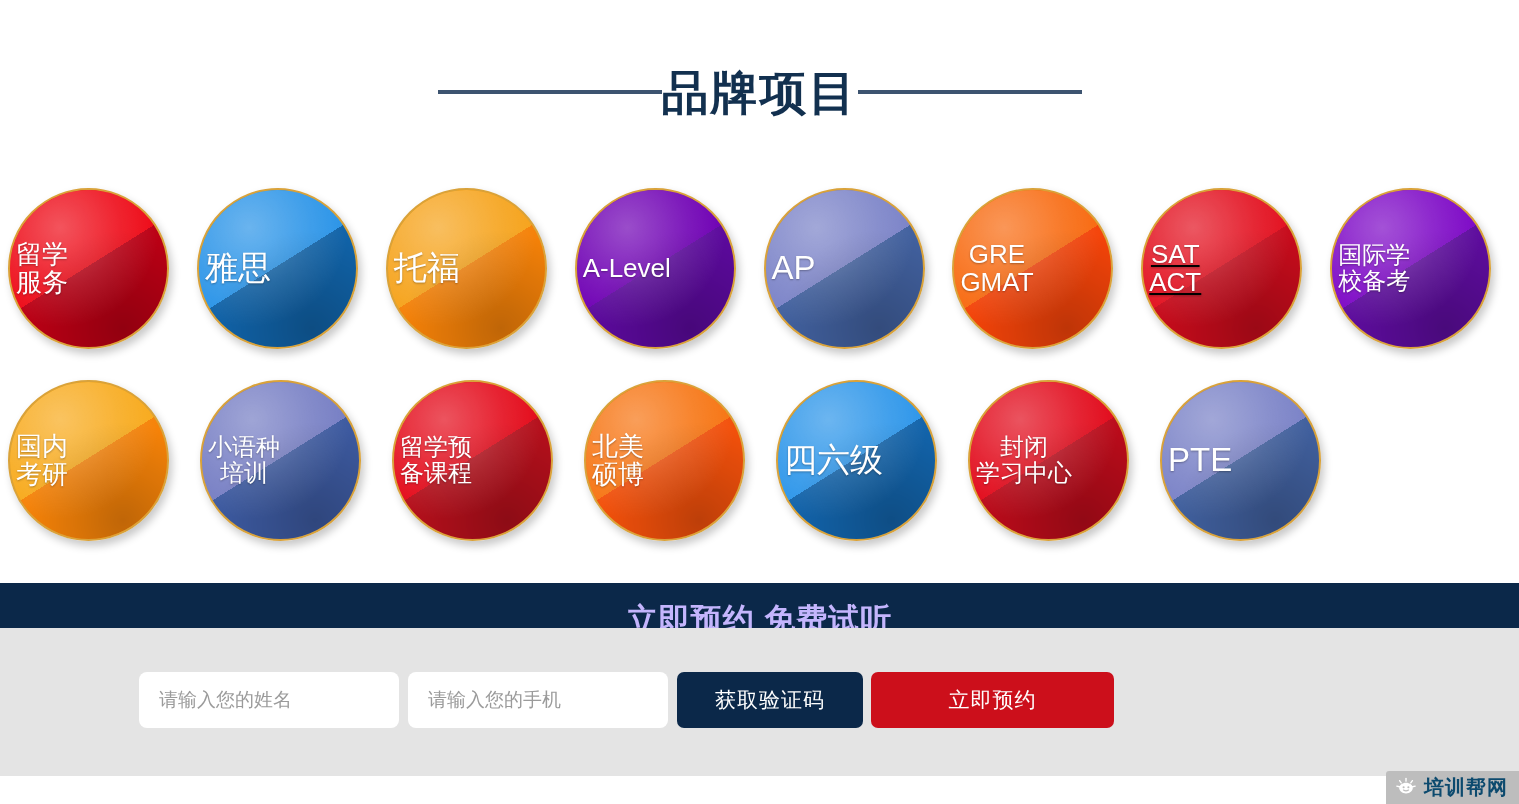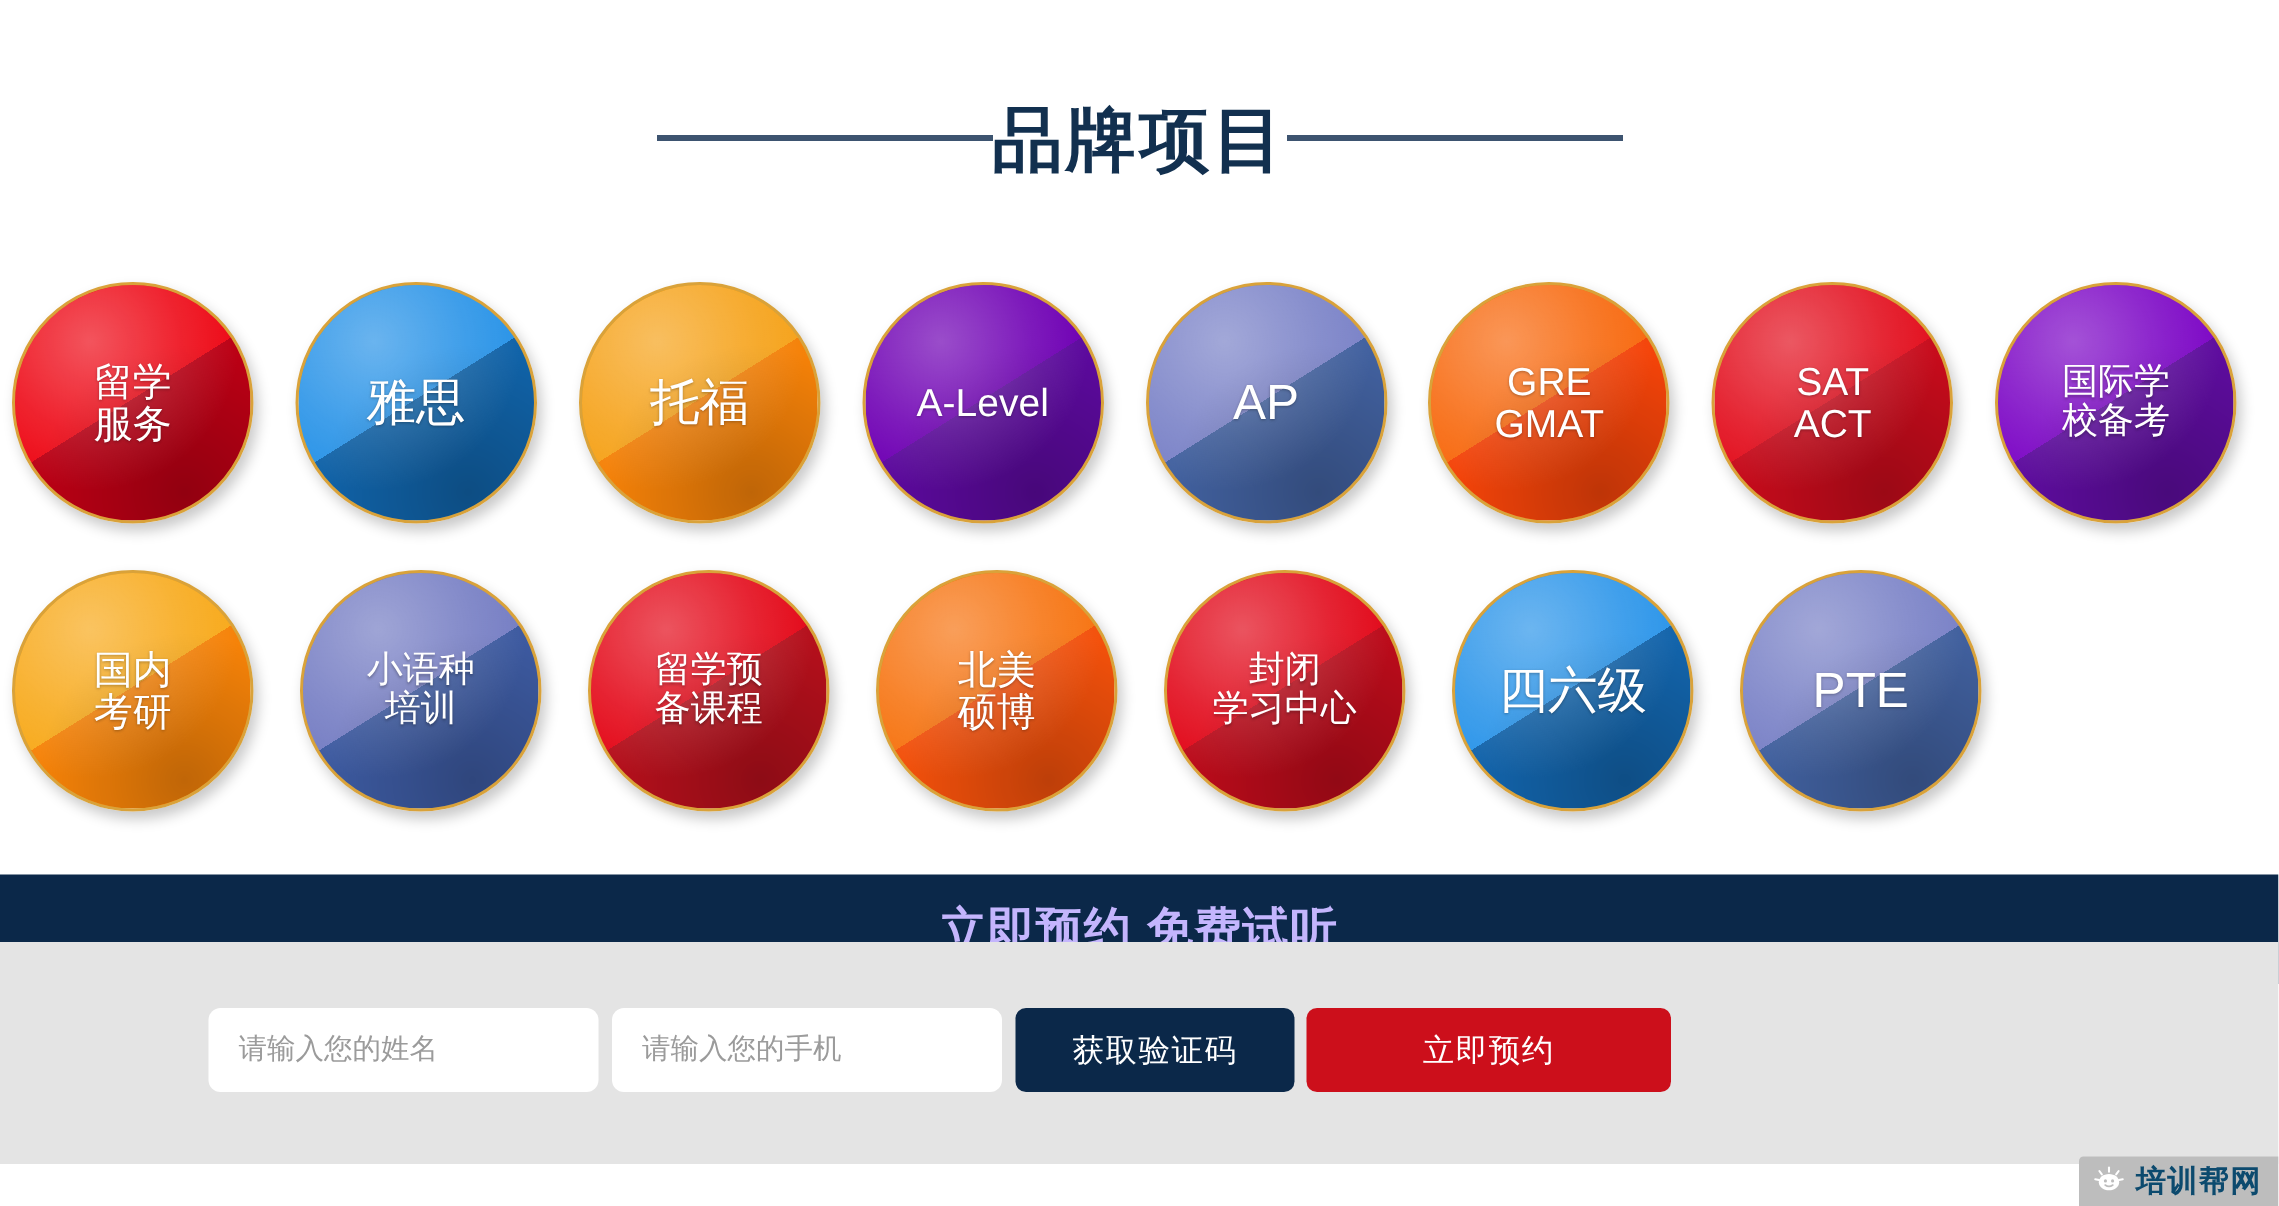--- a/index.html
+++ b/index.html
@@ -53,21 +53,20 @@
     justify-content:flex-start;
   }
   .bubble{
     position:relative;
     width:161px;height:161px;
     border-radius:50%;
     border:2px solid #d9a23a;
     box-sizing:border-box;
     display:flex;
     align-items:center;
-    justify-content:center;
     box-shadow:3px 5px 9px rgba(0,0,0,0.22);
     overflow:hidden;
   }
   .bubble .gloss{
     position:absolute;inset:0;
     border-radius:50%;
     pointer-events:none;
   }
   .bubble .label{
     position:relative;
@@ -219,21 +218,21 @@
         </div>
       </div>
       <div class="cell">
         <div class="bubble" style="background: linear-gradient(148deg, rgb(248, 106, 16) 0%, rgb(248, 106, 16) 49%, rgb(244, 68, 10) 49%, rgb(244, 68, 10) 100%);">
           <div class="gloss" style="background: radial-gradient(circle at 32% 24%, rgba(255, 255, 255, 0.3) 0%, rgba(255, 255, 255, 0.1) 38%, rgba(255, 255, 255, 0) 62%), radial-gradient(circle at 72% 88%, rgba(0, 0, 0, 0.22) 0%, rgba(0, 0, 0, 0) 55%);"></div>
           <div class="label sm">GRE
 GMAT</div>
         </div>
       </div>
       <div class="cell">
-        <div class="bubble" style="background: linear-gradient(148deg, rgb(227, 16, 31) 0%, rgb(227, 16, 31) 49%, rgb(199, 12, 28) 49%, rgb(199, 12, 28) 100%);">
+        <div class="bubble" style="background: linear-gradient(148deg, rgb(227, 16, 31) 0%, rgb(227, 16, 31) 49%, rgb(199, 12, 28) 49%, rgb(199, 12, 28) 100%); text-decoration: underline;">
           <div class="gloss" style="background: radial-gradient(circle at 32% 24%, rgba(255, 255, 255, 0.3) 0%, rgba(255, 255, 255, 0.1) 38%, rgba(255, 255, 255, 0) 62%), radial-gradient(circle at 72% 88%, rgba(0, 0, 0, 0.22) 0%, rgba(0, 0, 0, 0) 55%);"></div>
           <div class="label sm">SAT
 ACT</div>
         </div>
       </div>
       <div class="cell">
         <div class="bubble" style="background: linear-gradient(148deg, rgb(125, 8, 198) 0%, rgb(125, 8, 198) 49%, rgb(94, 13, 158) 49%, rgb(94, 13, 158) 100%);">
           <div class="gloss" style="background: radial-gradient(circle at 32% 24%, rgba(255, 255, 255, 0.3) 0%, rgba(255, 255, 255, 0.1) 38%, rgba(255, 255, 255, 0) 62%), radial-gradient(circle at 72% 88%, rgba(0, 0, 0, 0.22) 0%, rgba(0, 0, 0, 0) 55%);"></div>
           <div class="label xs">国际学
 校备考</div>
@@ -263,30 +262,30 @@
         </div>
       </div>
       <div class="cell">
         <div class="bubble" style="background: linear-gradient(148deg, rgb(247, 117, 19) 0%, rgb(247, 117, 19) 49%, rgb(243, 81, 12) 49%, rgb(243, 81, 12) 100%);">
           <div class="gloss" style="background: radial-gradient(circle at 32% 24%, rgba(255, 255, 255, 0.3) 0%, rgba(255, 255, 255, 0.1) 38%, rgba(255, 255, 255, 0) 62%), radial-gradient(circle at 72% 88%, rgba(0, 0, 0, 0.22) 0%, rgba(0, 0, 0, 0) 55%);"></div>
           <div class="label sm">北美
 硕博</div>
         </div>
       </div>
       <div class="cell">
+        <div class="bubble" style="background: linear-gradient(148deg, rgb(45, 150, 234) 0%, rgb(45, 150, 234) 49%, rgb(19, 100, 171) 49%, rgb(19, 100, 171) 100%);">
+          <div class="gloss" style="background: radial-gradient(circle at 32% 24%, rgba(255, 255, 255, 0.3) 0%, rgba(255, 255, 255, 0.1) 38%, rgba(255, 255, 255, 0) 62%), radial-gradient(circle at 72% 88%, rgba(0, 0, 0, 0.22) 0%, rgba(0, 0, 0, 0) 55%);"></div>
+          <div class="label lg">四六级</div>
+        </div>
+      </div>
+      <div class="cell">
         <div class="bubble" style="background: linear-gradient(148deg, rgb(226, 10, 27) 0%, rgb(226, 10, 27) 49%, rgb(187, 12, 27) 49%, rgb(187, 12, 27) 100%);">
           <div class="gloss" style="background: radial-gradient(circle at 32% 24%, rgba(255, 255, 255, 0.3) 0%, rgba(255, 255, 255, 0.1) 38%, rgba(255, 255, 255, 0) 62%), radial-gradient(circle at 72% 88%, rgba(0, 0, 0, 0.22) 0%, rgba(0, 0, 0, 0) 55%);"></div>
           <div class="label xs">封闭
 学习中心</div>
-        </div>
-      </div>
-      <div class="cell">
-        <div class="bubble" style="background: linear-gradient(148deg, rgb(45, 150, 234) 0%, rgb(45, 150, 234) 49%, rgb(19, 100, 171) 49%, rgb(19, 100, 171) 100%);">
-          <div class="gloss" style="background: radial-gradient(circle at 32% 24%, rgba(255, 255, 255, 0.3) 0%, rgba(255, 255, 255, 0.1) 38%, rgba(255, 255, 255, 0) 62%), radial-gradient(circle at 72% 88%, rgba(0, 0, 0, 0.22) 0%, rgba(0, 0, 0, 0) 55%);"></div>
-          <div class="label lg">四六级</div>
         </div>
       </div>
       <div class="cell">
         <div class="bubble" style="background: linear-gradient(148deg, rgb(122, 130, 199) 0%, rgb(122, 130, 199) 49%, rgb(65, 96, 158) 49%, rgb(65, 96, 158) 100%);">
           <div class="gloss" style="background: radial-gradient(circle at 32% 24%, rgba(255, 255, 255, 0.3) 0%, rgba(255, 255, 255, 0.1) 38%, rgba(255, 255, 255, 0) 62%), radial-gradient(circle at 72% 88%, rgba(0, 0, 0, 0.22) 0%, rgba(0, 0, 0, 0) 55%);"></div>
           <div class="label lg">PTE</div>
         </div>
       </div>
     </div>
 </div>

